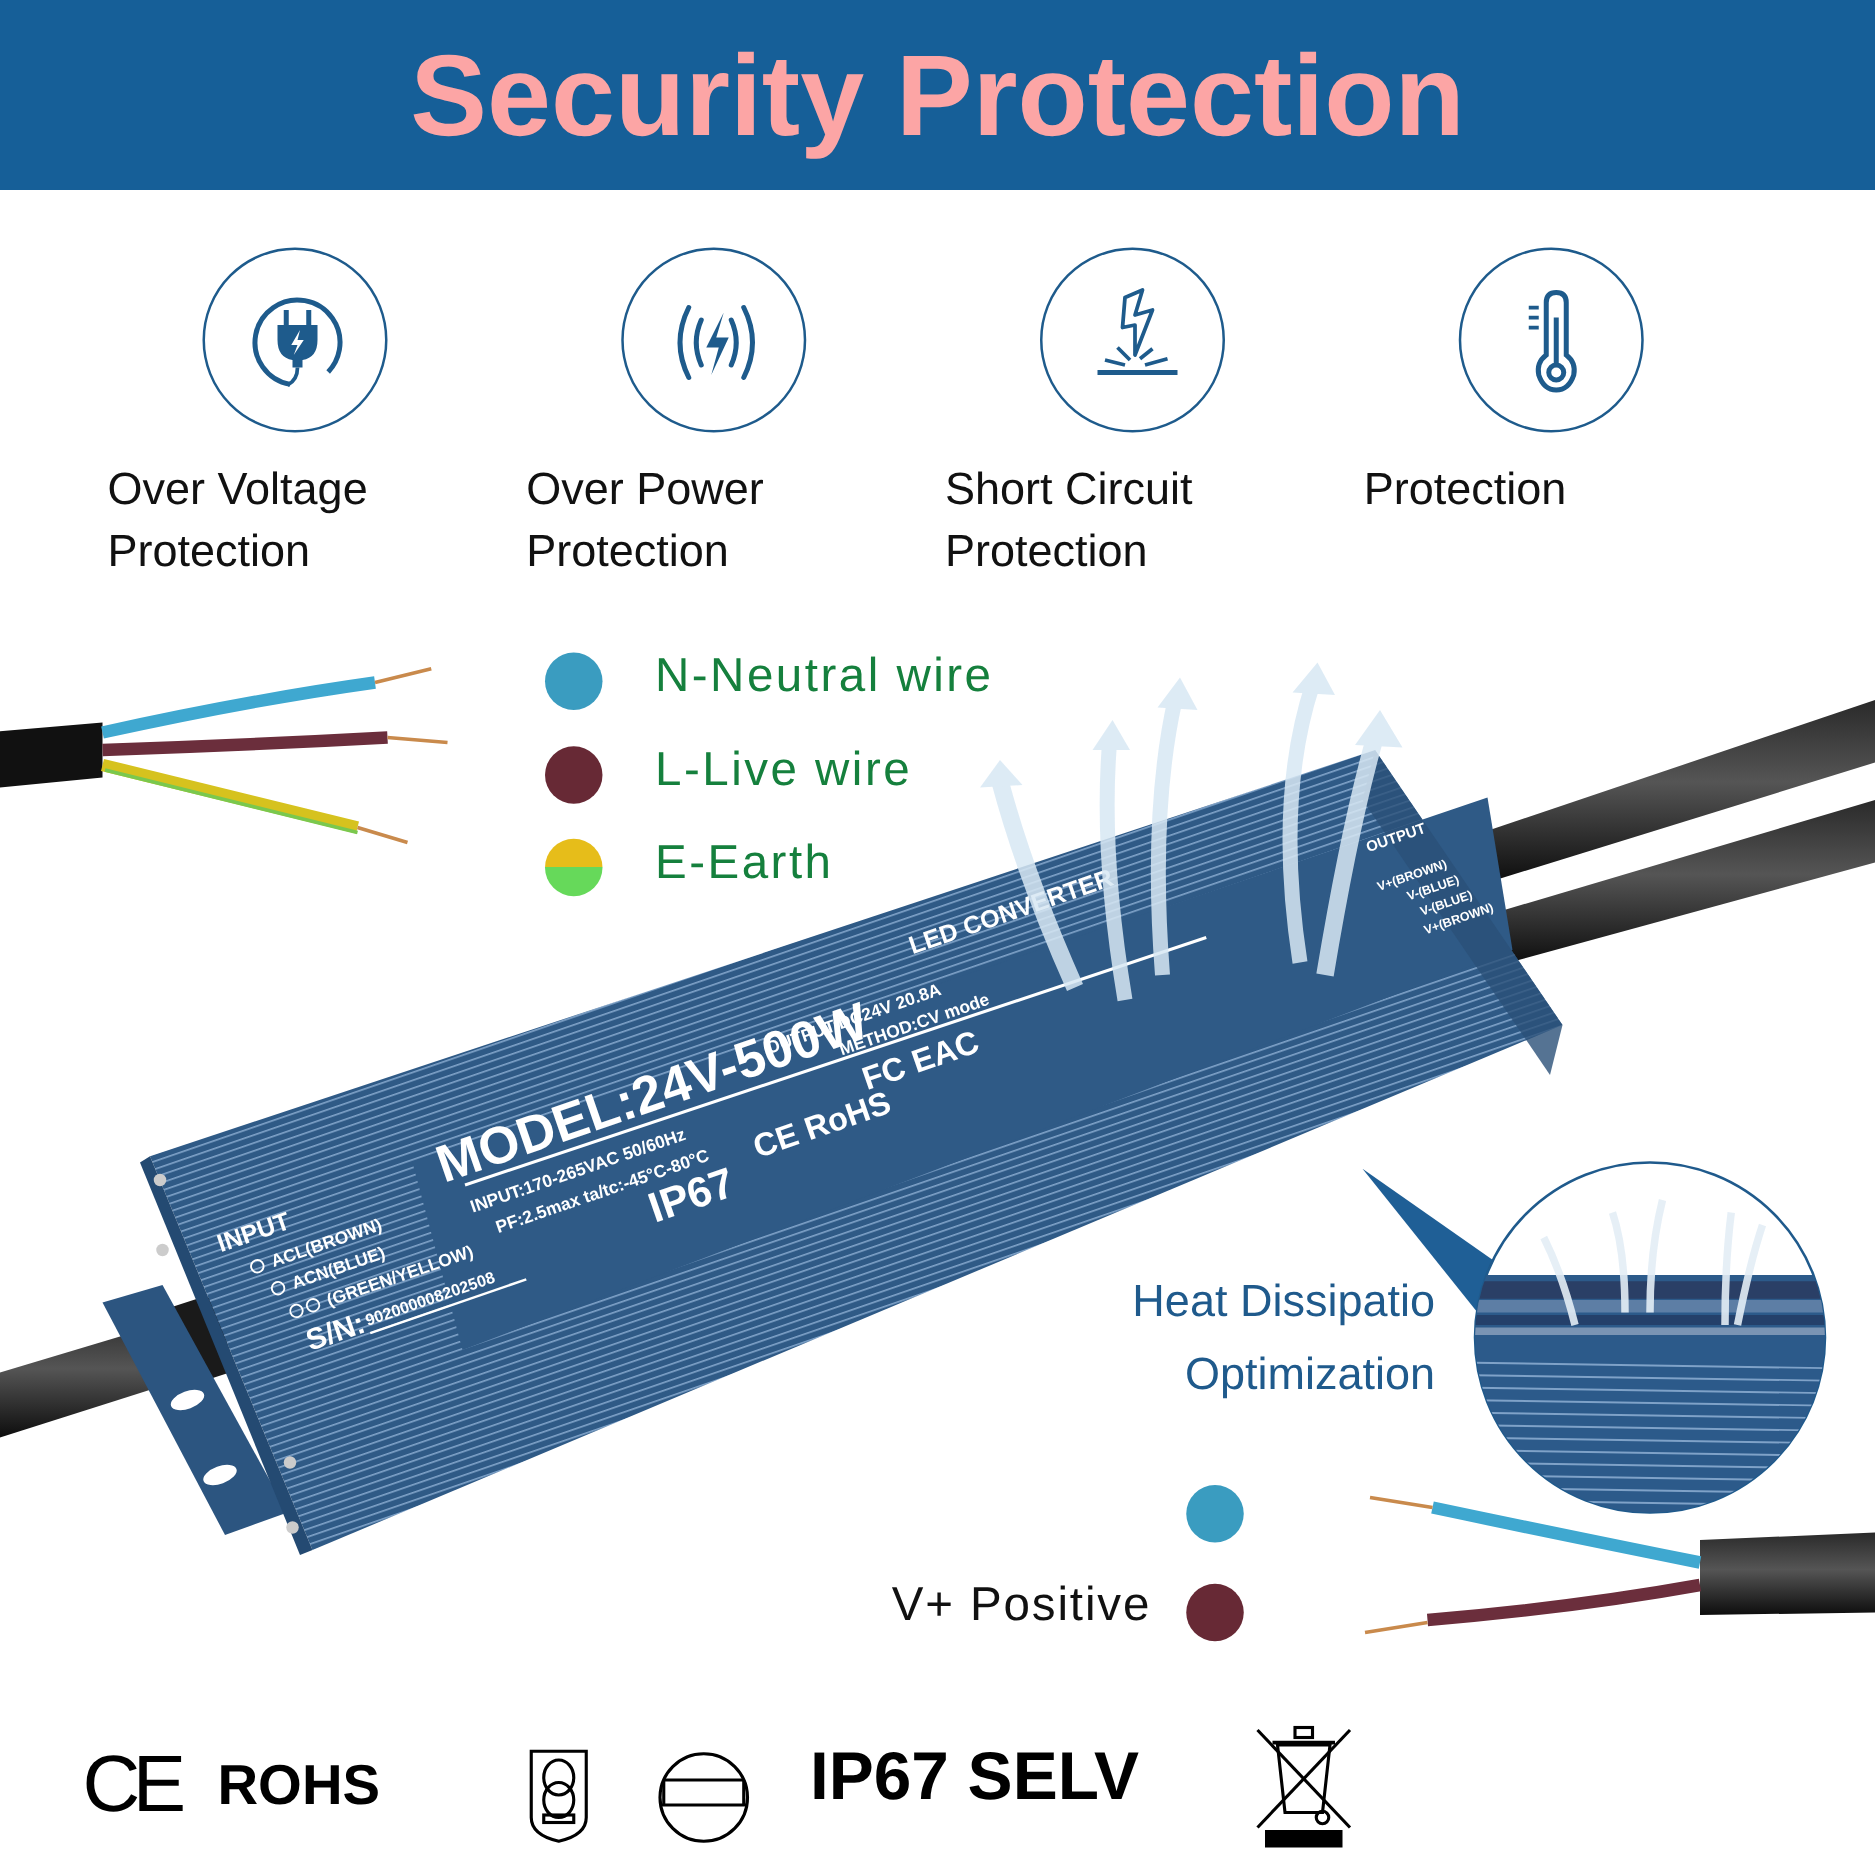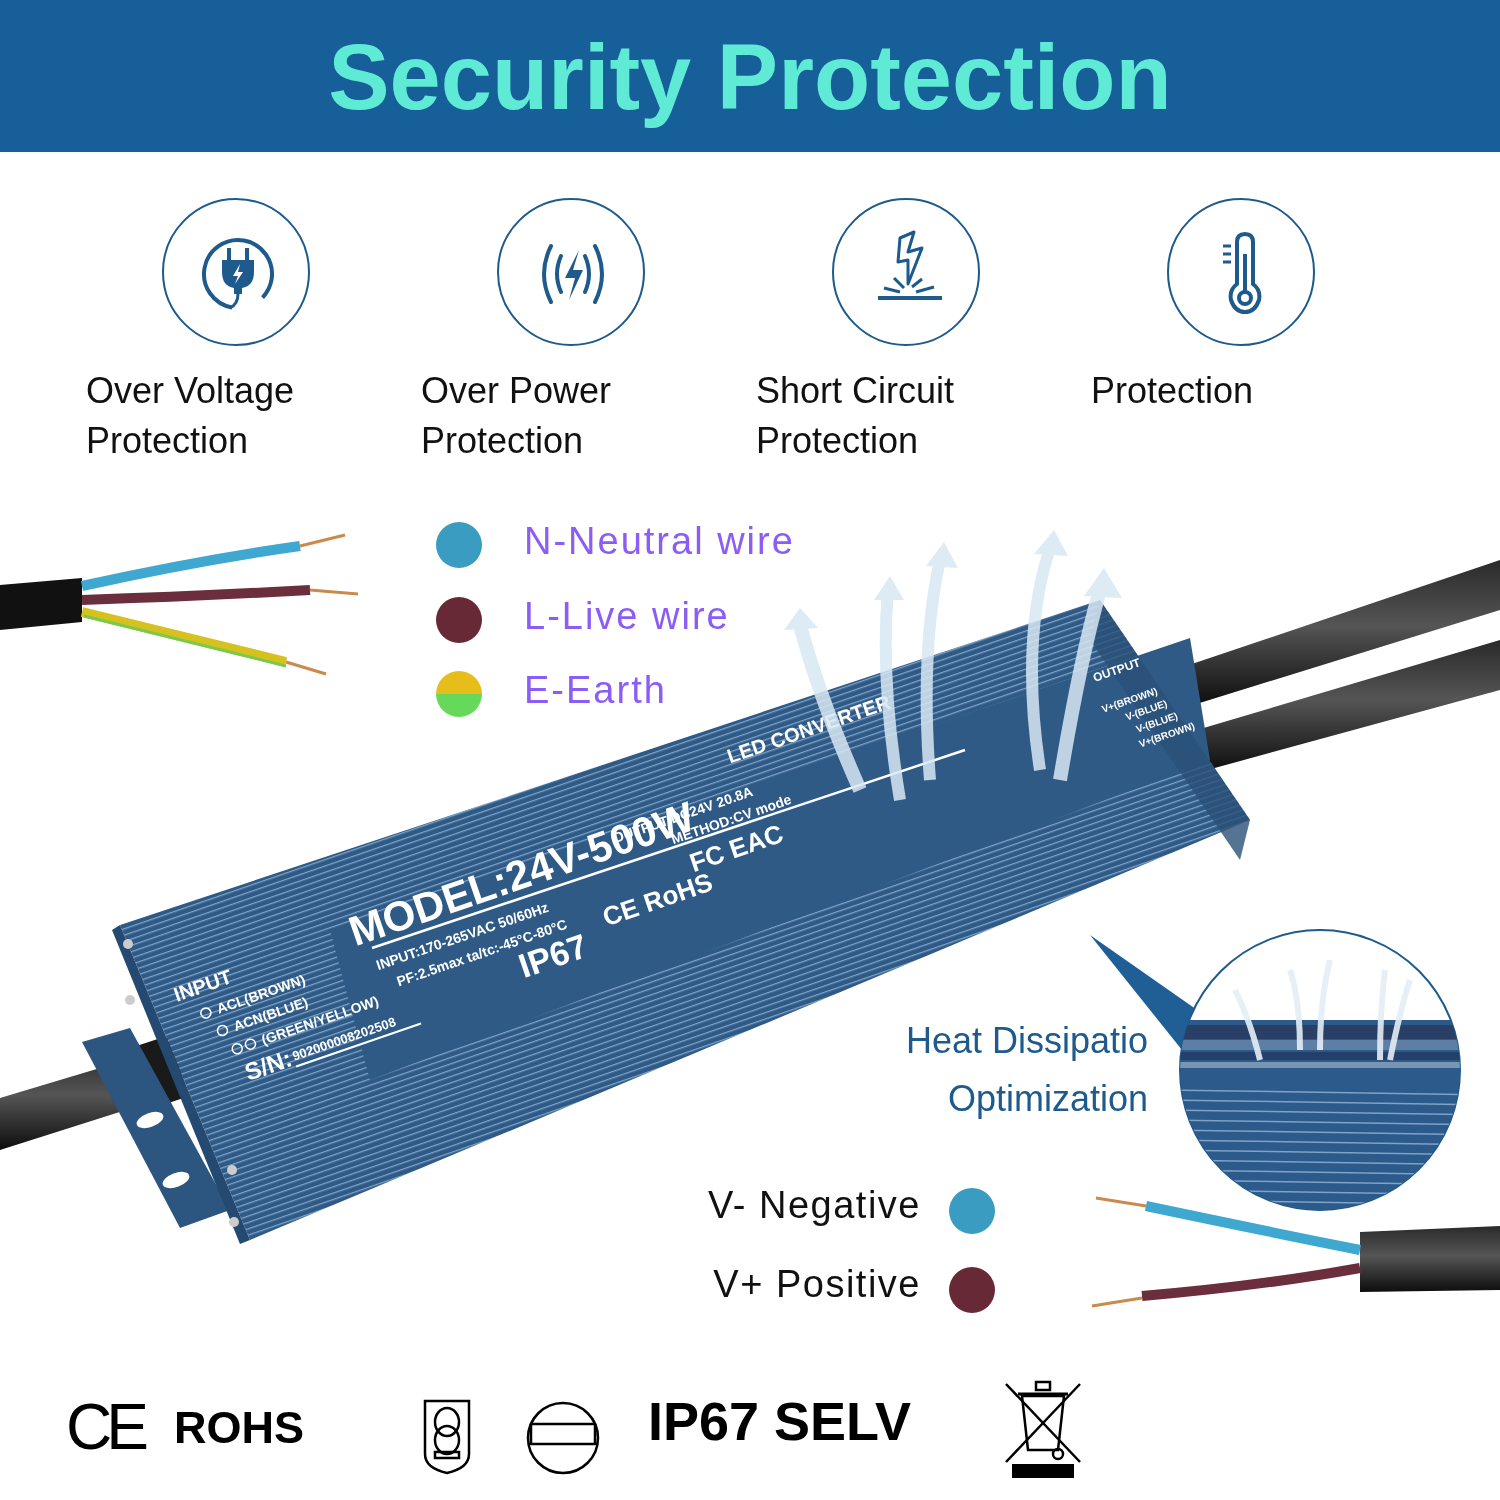--- a/index.html
+++ b/index.html
@@ -1,31 +1,31 @@
 <!DOCTYPE html>
 <html><head>
 <meta charset="utf-8">
 <style>
   * { margin: 0; padding: 0; box-sizing: border-box; }
   html, body { width: 1500px; height: 1500px; overflow: hidden; background: #ffffff; }
   body { position: relative; font-family: "Liberation Sans", sans-serif; color: #111; }
 
   .banner { position: absolute; left: 0; top: 0; width: 1500px; height: 152px; background: #165f98; }
   .banner-title { position: absolute; left: 0; top: 22px; width: 1500px; text-align: center;
-    color: #5eead4; font-weight: bold; font-size: 92px; letter-spacing: 0px; line-height: 110px; }
+    color: #fca5a5; font-weight: bold; font-size: 92px; letter-spacing: 0px; line-height: 110px; }
 
   .feature { position: absolute; top: 198px; width: 300px; text-align: left; }
   .feature .ring { width: 148px; height: 148px; border: 2px solid #1e5b8c; border-radius: 50%;
     margin: 0 auto; position: relative; }
   .feature .ring svg { position: absolute; left: 24px; top: 24px; width: 100px; height: 100px; }
   .feature .label { margin-top: 20px; font-size: 36px; line-height: 50px; color: #111; }
 
   .legend { position: absolute; left: 436px; }
   .legend .dot { position: absolute; left: 0; top: 0; width: 46px; height: 46px; border-radius: 50%; }
-  .legend .txt { position: absolute; left: 88px; top: -2px; font-size: 38px; letter-spacing: 2px; white-space: nowrap; color: #8b5cf6; }
+  .legend .txt { position: absolute; left: 88px; top: -2px; font-size: 38px; letter-spacing: 2px; white-space: nowrap; color: #15803d; }
 
   .out-legend { position: absolute; }
   .out-legend .txt { position: absolute; right: 74px; top: -4px; font-size: 38px; letter-spacing: 1.5px; white-space: nowrap; text-align: right; color: #111; }
   .out-legend .dot { position: absolute; right: 0; top: 0; width: 46px; height: 46px; border-radius: 50%; }
 
   .device-svg { position: absolute; left: 0; top: 480px; width: 1500px; height: 900px; }
 
   .label-text { font-family: "Liberation Sans", sans-serif; font-weight: bold; fill: #fff; }
 
   .heat-caption { position: absolute; right: 352px; text-align: right; color: #1f5a8c; font-size: 36px; white-space: nowrap; }
@@ -263,21 +263,20 @@
 </div>
 <div class="legend" style="top:671px;">
   <div class="dot" style="background:linear-gradient(#e6bd1a 0 50%, #66d95a 50% 100%);"></div>
   <div class="txt">E-Earth</div>
 </div>
 
 <div class="heat-caption" style="top:1020px;">Heat Dissipatio</div>
 <div class="heat-caption" style="top:1078px;">Optimization</div>
 
 <div class="out-legend" style="left:600px; top:1188px; width:395px; height:50px;">
-  <div class="txt">V- Negative</div>
   <div class="dot" style="background:#3a9cc0;"></div>
 </div>
 <div class="out-legend" style="left:600px; top:1267px; width:395px; height:50px;">
   <div class="txt">V+ Positive</div>
   <div class="dot" style="background:#672935;"></div>
 </div>
 
 <div class="cert-row">
   <div class="cert" style="left:56px; top:20px; font-size:64px; font-weight:normal; letter-spacing:-6px;">CE</div>
   <div class="cert" style="left:164px; top:20px; font-size:45px;margin-top:12px;">ROHS</div>

